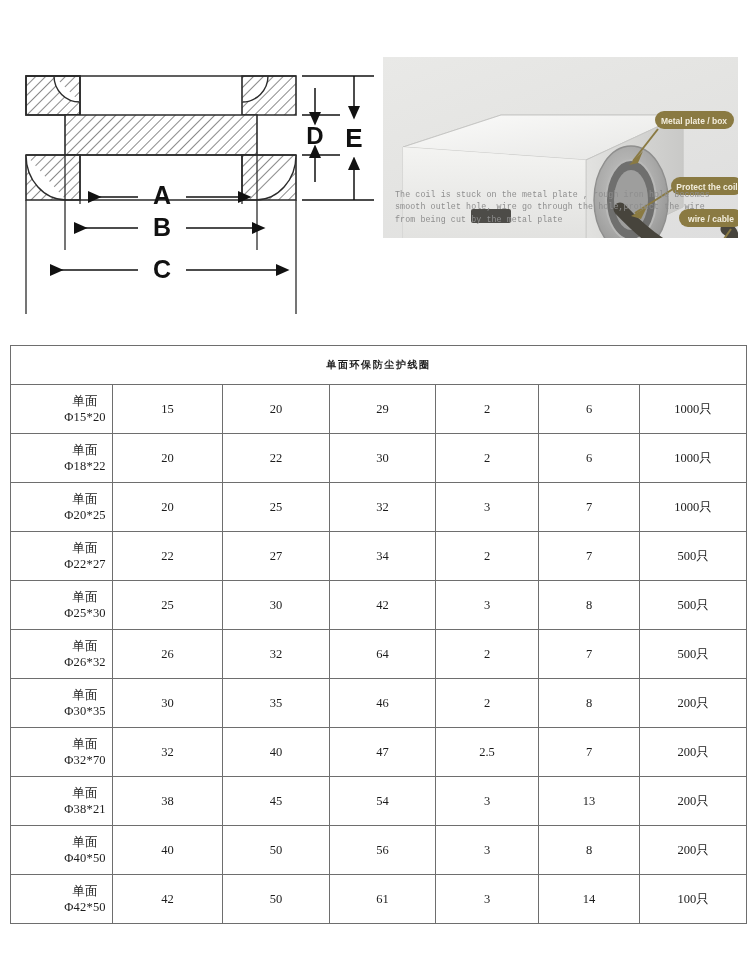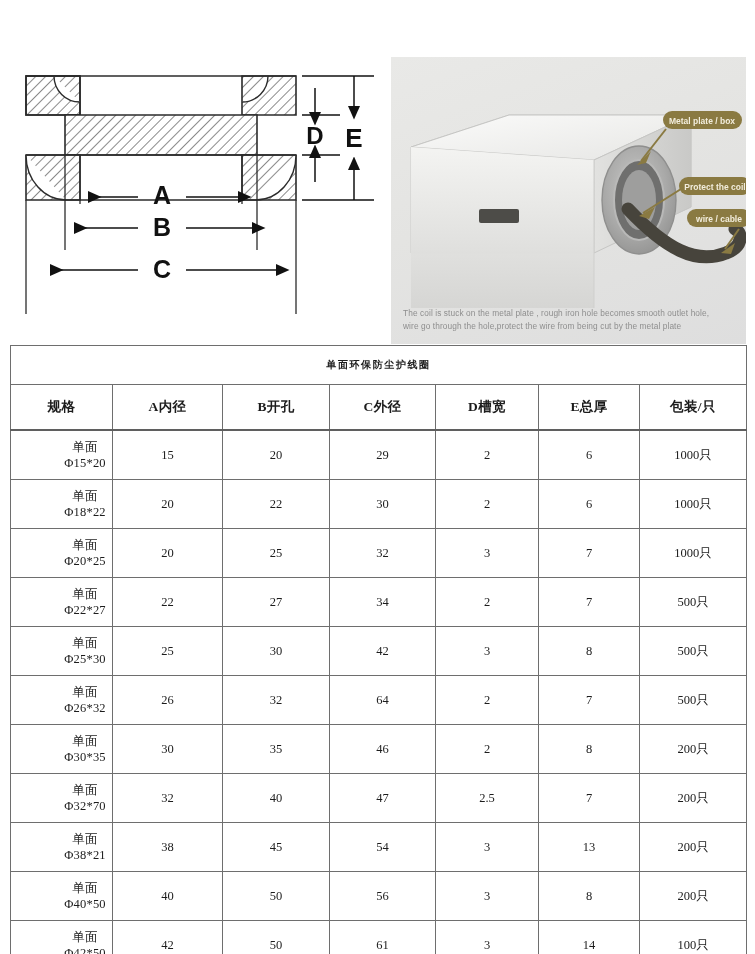--- a/index.html
+++ b/index.html
@@ -11,28 +11,28 @@
   .page{position:relative;width:755px;height:954px;}
 
   
   .top{position:absolute;left:0;top:0;width:755px;height:330px;}
 
   
   .drawing{position:absolute;left:10px;top:52px;width:368px;height:272px;}
   .drawing svg{display:block;width:368px;height:272px;}
 
   
-  .photo{position:absolute;left:391px;top:57px;width:355px;height:287px;
+  .photo{position:absolute;left:383px;top:57px;width:355px;height:181px;
          background:linear-gradient(160deg,#e9e9e7 0%,#e4e4e2 45%,#dedede 100%);
          overflow:hidden;}
   .photo svg{display:block;width:355px;height:251px;}
   .photo-caption{
     position:absolute;left:12px;bottom:12px;width:318px;
     font-size:8.3px;line-height:12.4px;color:#8e8e8e;
-    font-family:Liberation Sans, sans-serif;
+    font-family:Liberation Mono, monospace;
     letter-spacing:.1px;
   }
 
   
   .tbl-wrap{position:absolute;left:10px;top:345px;width:736px;}
   table.spec{
     border-collapse:collapse;width:736px;
     table-layout:fixed;background:#fff;
   }
   table.spec td{
@@ -217,29 +217,20 @@
           <col class="c2">
           <col class="c3">
         <col class="c4">
           <col class="c5">
           <col class="c6">
       </colgroup>
       <tbody>
         <tr>
           <td class="title-cell" colspan="7">单面环保防尘护线圈</td>
         </tr>
-        <tr class="head" id="header-row">
-            <td>规格</td>
-            <td>A内径</td>
-            <td>B开孔</td>
-            <td>C外径</td>
-            <td>D槽宽</td>
-            <td>E总厚</td>
-            <td>包装/只</td>
-          </tr>
       <tr class="body-row">
             <td class="spec-cell">单面Φ15*20</td>
             <td>15</td>
             <td>20</td>
             <td>29</td>
             <td>2</td>
             <td>6</td>
             <td>1000只</td>
           </tr>
           <tr class="body-row">

